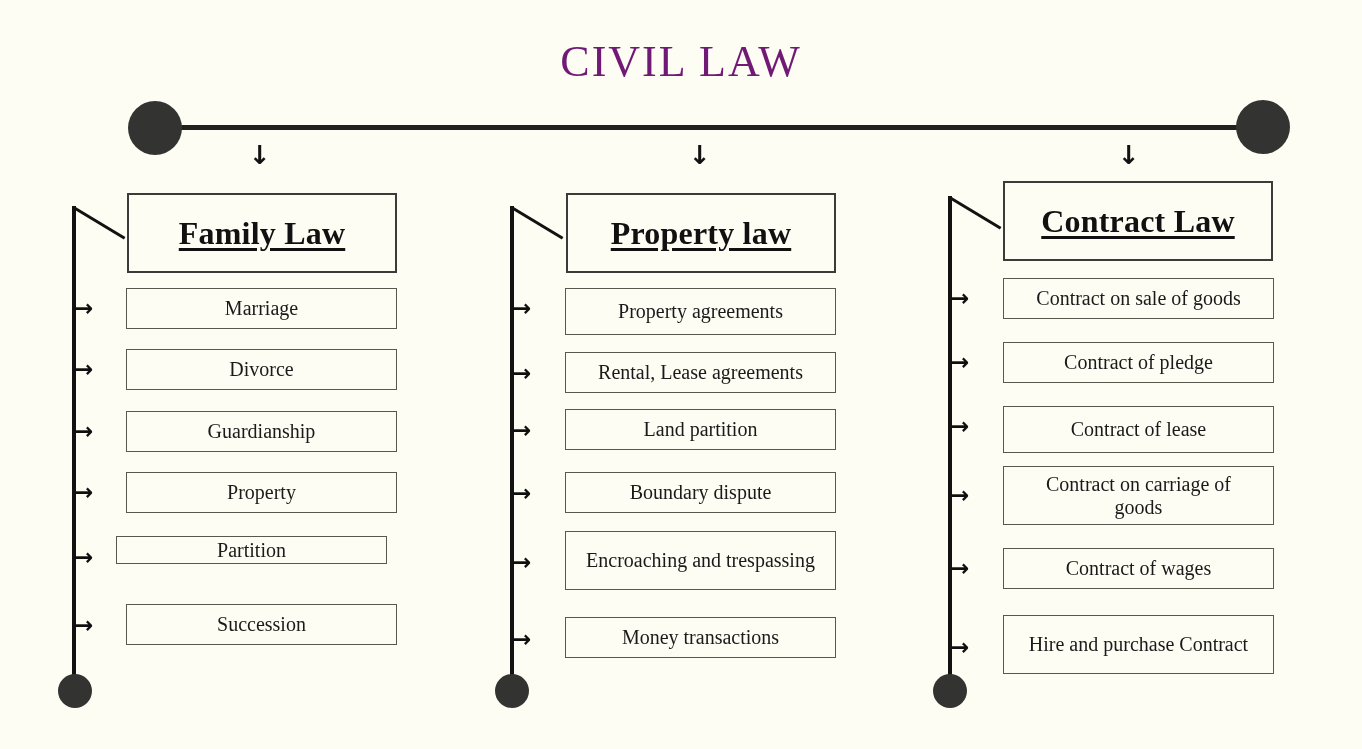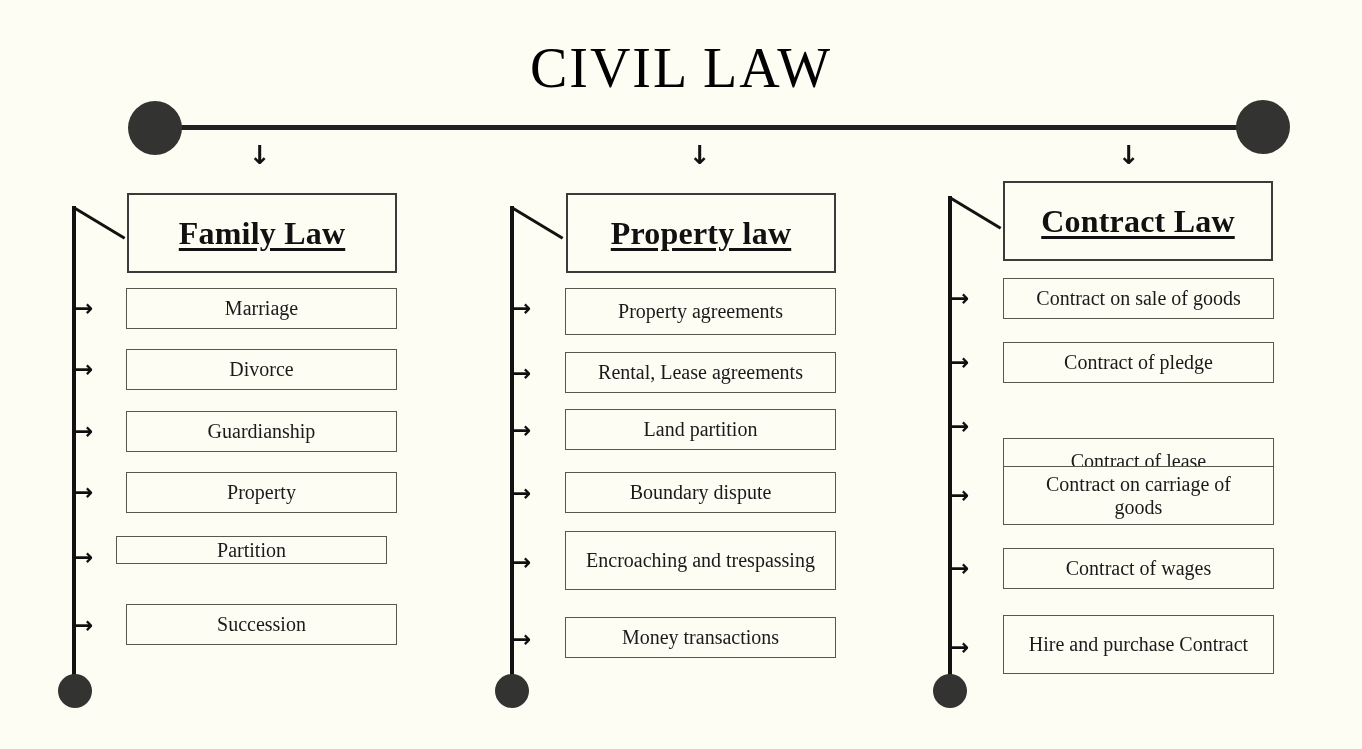--- a/index.html
+++ b/index.html
@@ -19,23 +19,23 @@
     height: 749px;
   }
 
   
   .title {
     position: absolute;
     left: 0;
     top: 36px;
     width: 1362px;
     text-align: center;
-    font-size: 56px;
+    font-size: 44px;
     letter-spacing: 2px;
-    color: #000000;
+    color: #701a75;
     font-family: "Liberation Serif", "DejaVu Serif", serif;
     font-weight: 400;
   }
 
   
   .topbar-line {
     position: absolute;
     left: 152px;
     top: 125px;
     width: 1113px;
@@ -201,21 +201,21 @@
     <span class="head-label">Contract Law</span>
   </div>
 
   <div class="row-arrow" style="left:950px; top:286px;">→</div>
   <div class="item-box" style="left:1003px; top:278px; width:271px; height:41px;">Contract on sale of goods</div>
 
   <div class="row-arrow" style="left:950px; top:350px;">→</div>
   <div class="item-box" style="left:1003px; top:342px; width:271px; height:41px;">Contract of pledge</div>
 
   <div class="row-arrow" style="left:950px; top:414px;">→</div>
-  <div class="item-box" style="left:1003px; top:406px; width:271px; height:47px;margin-top:32px;">Contract of lease</div>
+  <div class="item-box" style="left:1003px; top:406px; width:271px; height:47px;">Contract of lease</div>
 
   <div class="row-arrow" style="left:950px; top:483px;">→</div>
   <div class="item-box" style="left:1003px; top:466px; width:271px; height:59px;">Contract on carriage of goods</div>
 
   <div class="row-arrow" style="left:950px; top:556px;">→</div>
   <div class="item-box" style="left:1003px; top:548px; width:271px; height:41px;">Contract of wages</div>
 
   <div class="row-arrow" style="left:950px; top:635px;">→</div>
   <div class="item-box" style="left:1003px; top:615px; width:271px; height:59px;">Hire and purchase Contract</div>
 

